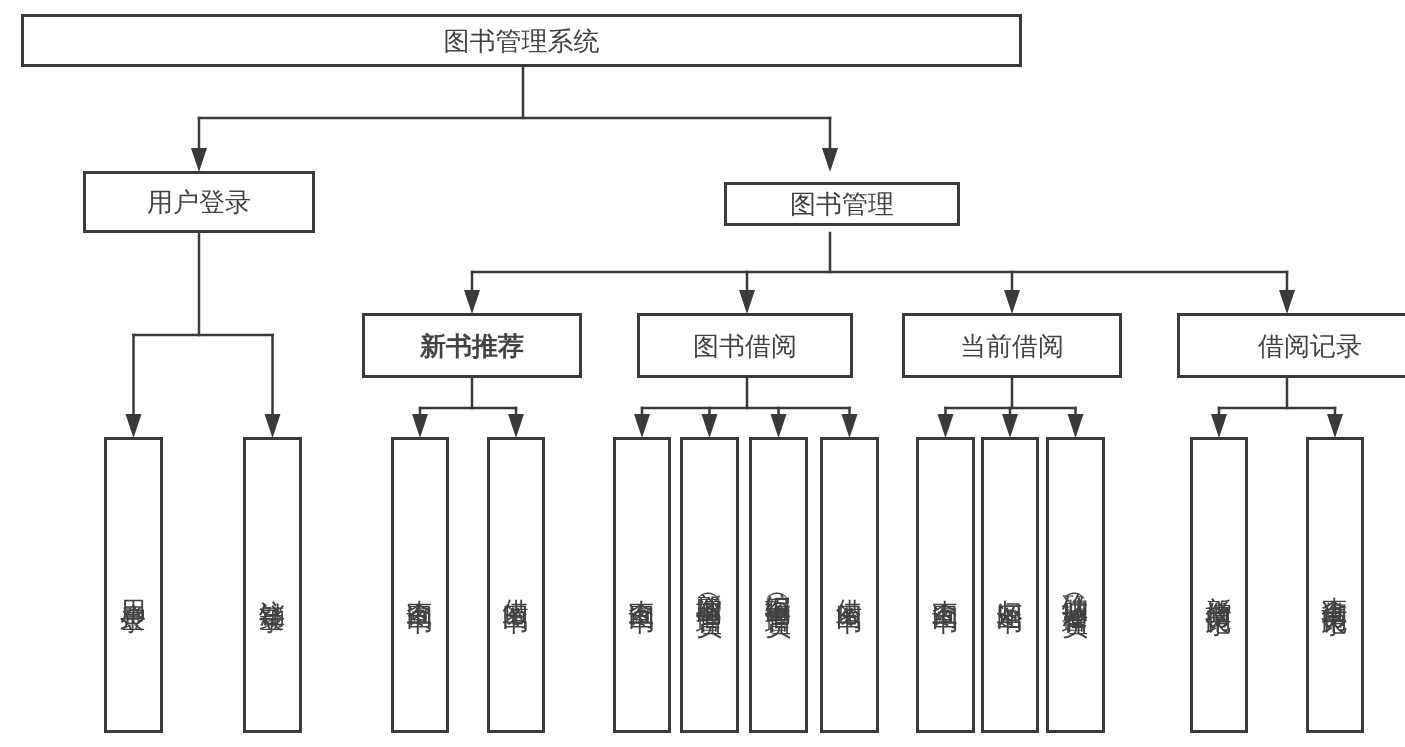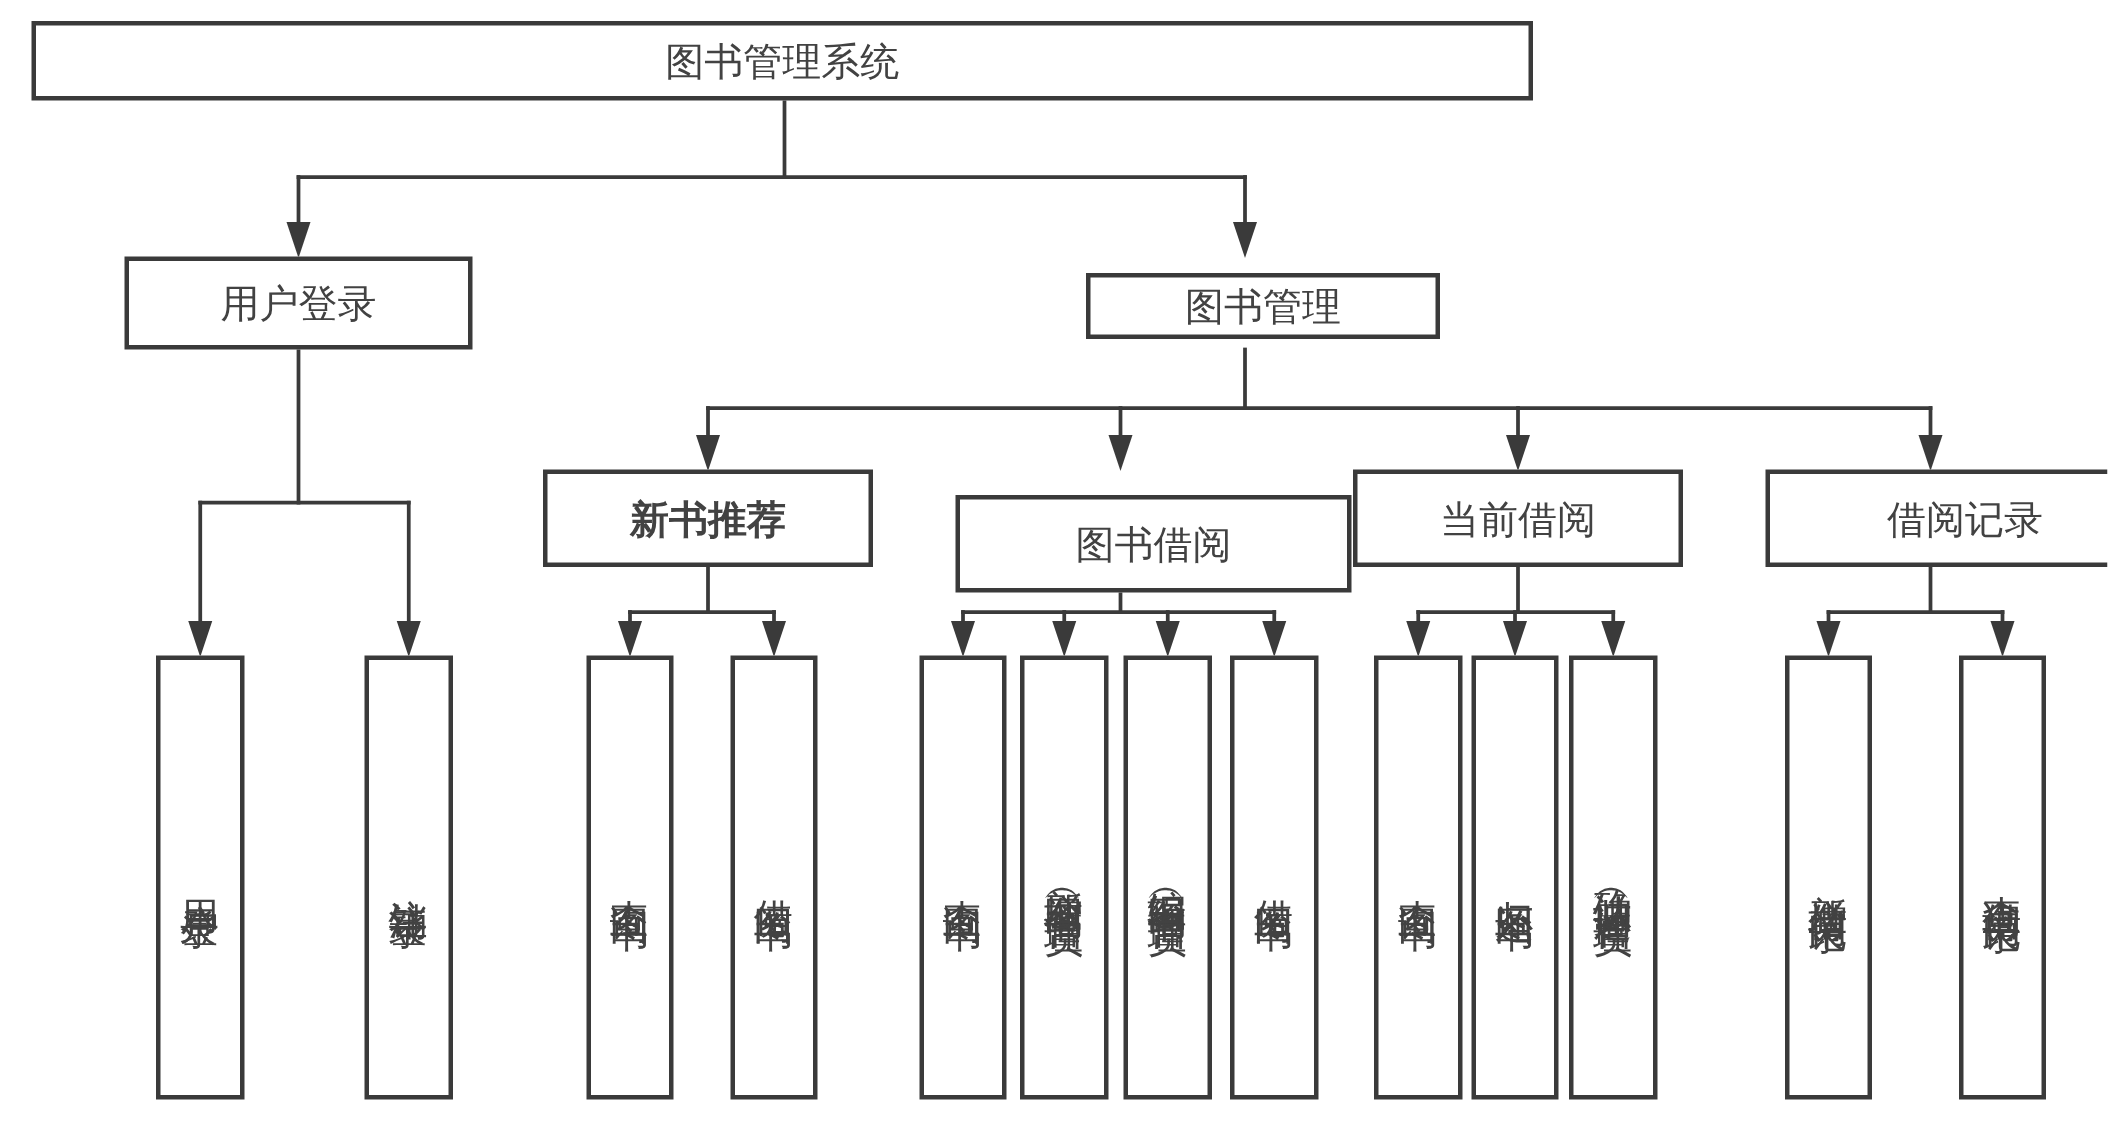--- a/index.html
+++ b/index.html
@@ -118,21 +118,21 @@
       </div>
       <div class="node" style="left: 83px; top: 171px; width: 232px; height: 62px;">
         <span class="lbl">用户登录</span>
       </div>
       <div class="node" style="left: 724px; top: 171px; width: 236px; height: 44px; margin-top: 11px;">
         <span class="lbl">图书管理</span>
       </div>
       <div class="node" style="left: 362px; top: 313px; width: 220px; height: 65px; font-weight: bold;">
         <span class="lbl">新书推荐</span>
       </div>
-      <div class="node" style="left: 637px; top: 330px; width: 264px; height: 65px;">
+      <div class="node" style="left: 637px; top: 313px; width: 216px; height: 65px;">
         <span class="lbl">图书借阅</span>
       </div>
       <div class="node" style="left: 902px; top: 313px; width: 220px; height: 65px;">
         <span class="lbl">当前借阅</span>
       </div>
       <div class="node" style="left: 1177px; top: 313px; width: 266px; height: 65px;">
         <span class="lbl">借阅记录</span>
       </div>
       <div class="node vertical" style="left: 104px; top: 437px; width: 59px; height: 296px;">
         <span class="lbl">用户登录</span>

